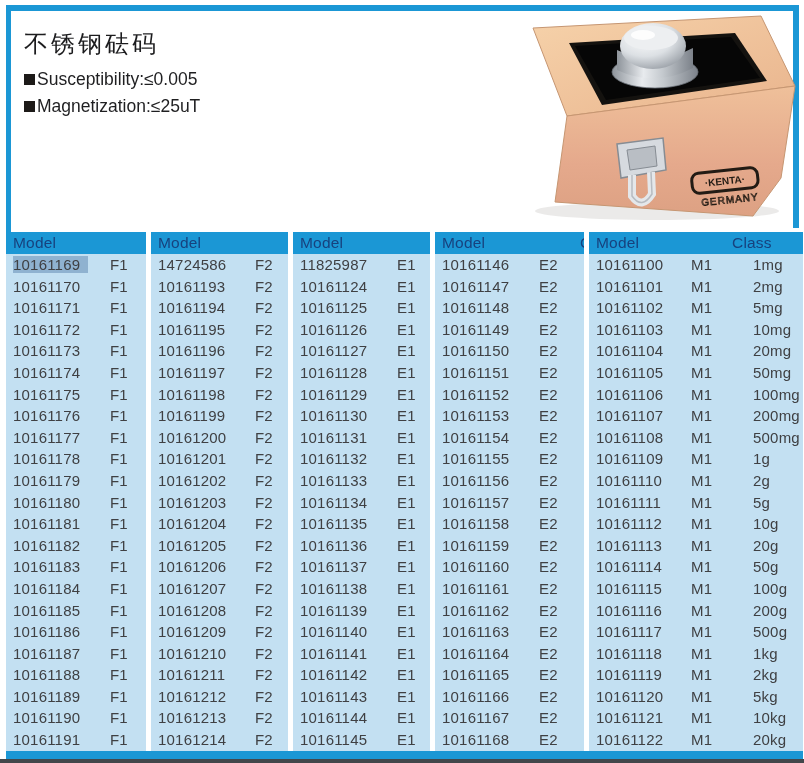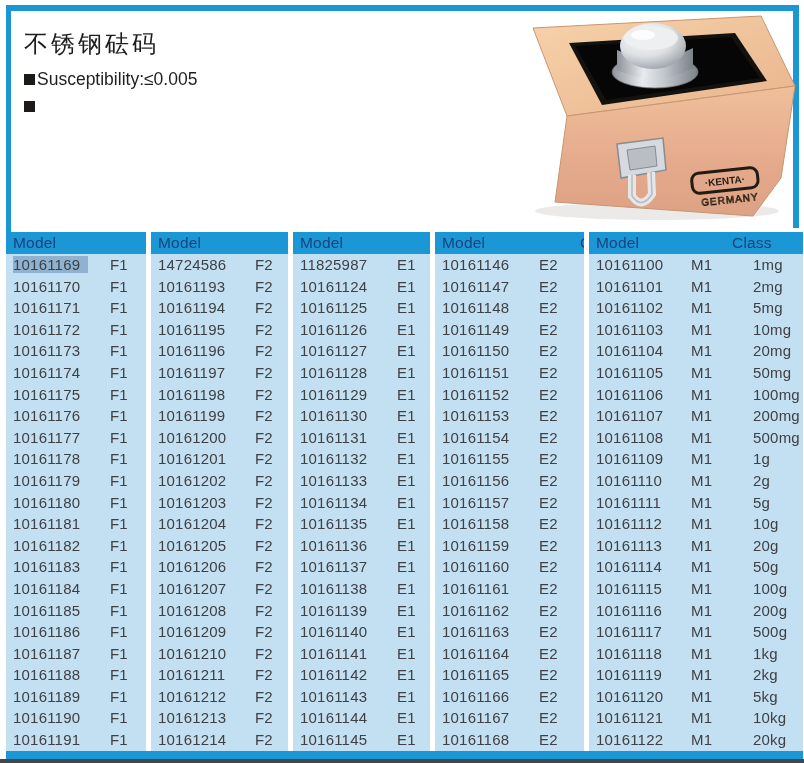--- a/index.html
+++ b/index.html
@@ -50,20 +50,21 @@
 
 
   <div class="intro">
     <div class="cn-title">不锈钢砝码</div>
     <div class="bullet">
       <span class="sq"></span>
       <span>Susceptibility:≤0.005</span>
     </div>
     <div class="bullet">
       <span class="sq"></span>
+      <span>Magnetization:≤25uT</span>
     </div>
   </div>
 
   <div class="photo">
     <svg width="292" height="216" viewBox="0 0 292 216">
       <defs>
         <linearGradient id="woodTop" x1="0" y1="0" x2="1" y2="1">
           <stop offset="0" stop-color="#F6D2AA"></stop>
             <stop offset="1" stop-color="#E9B48D"></stop>
         </linearGradient>

